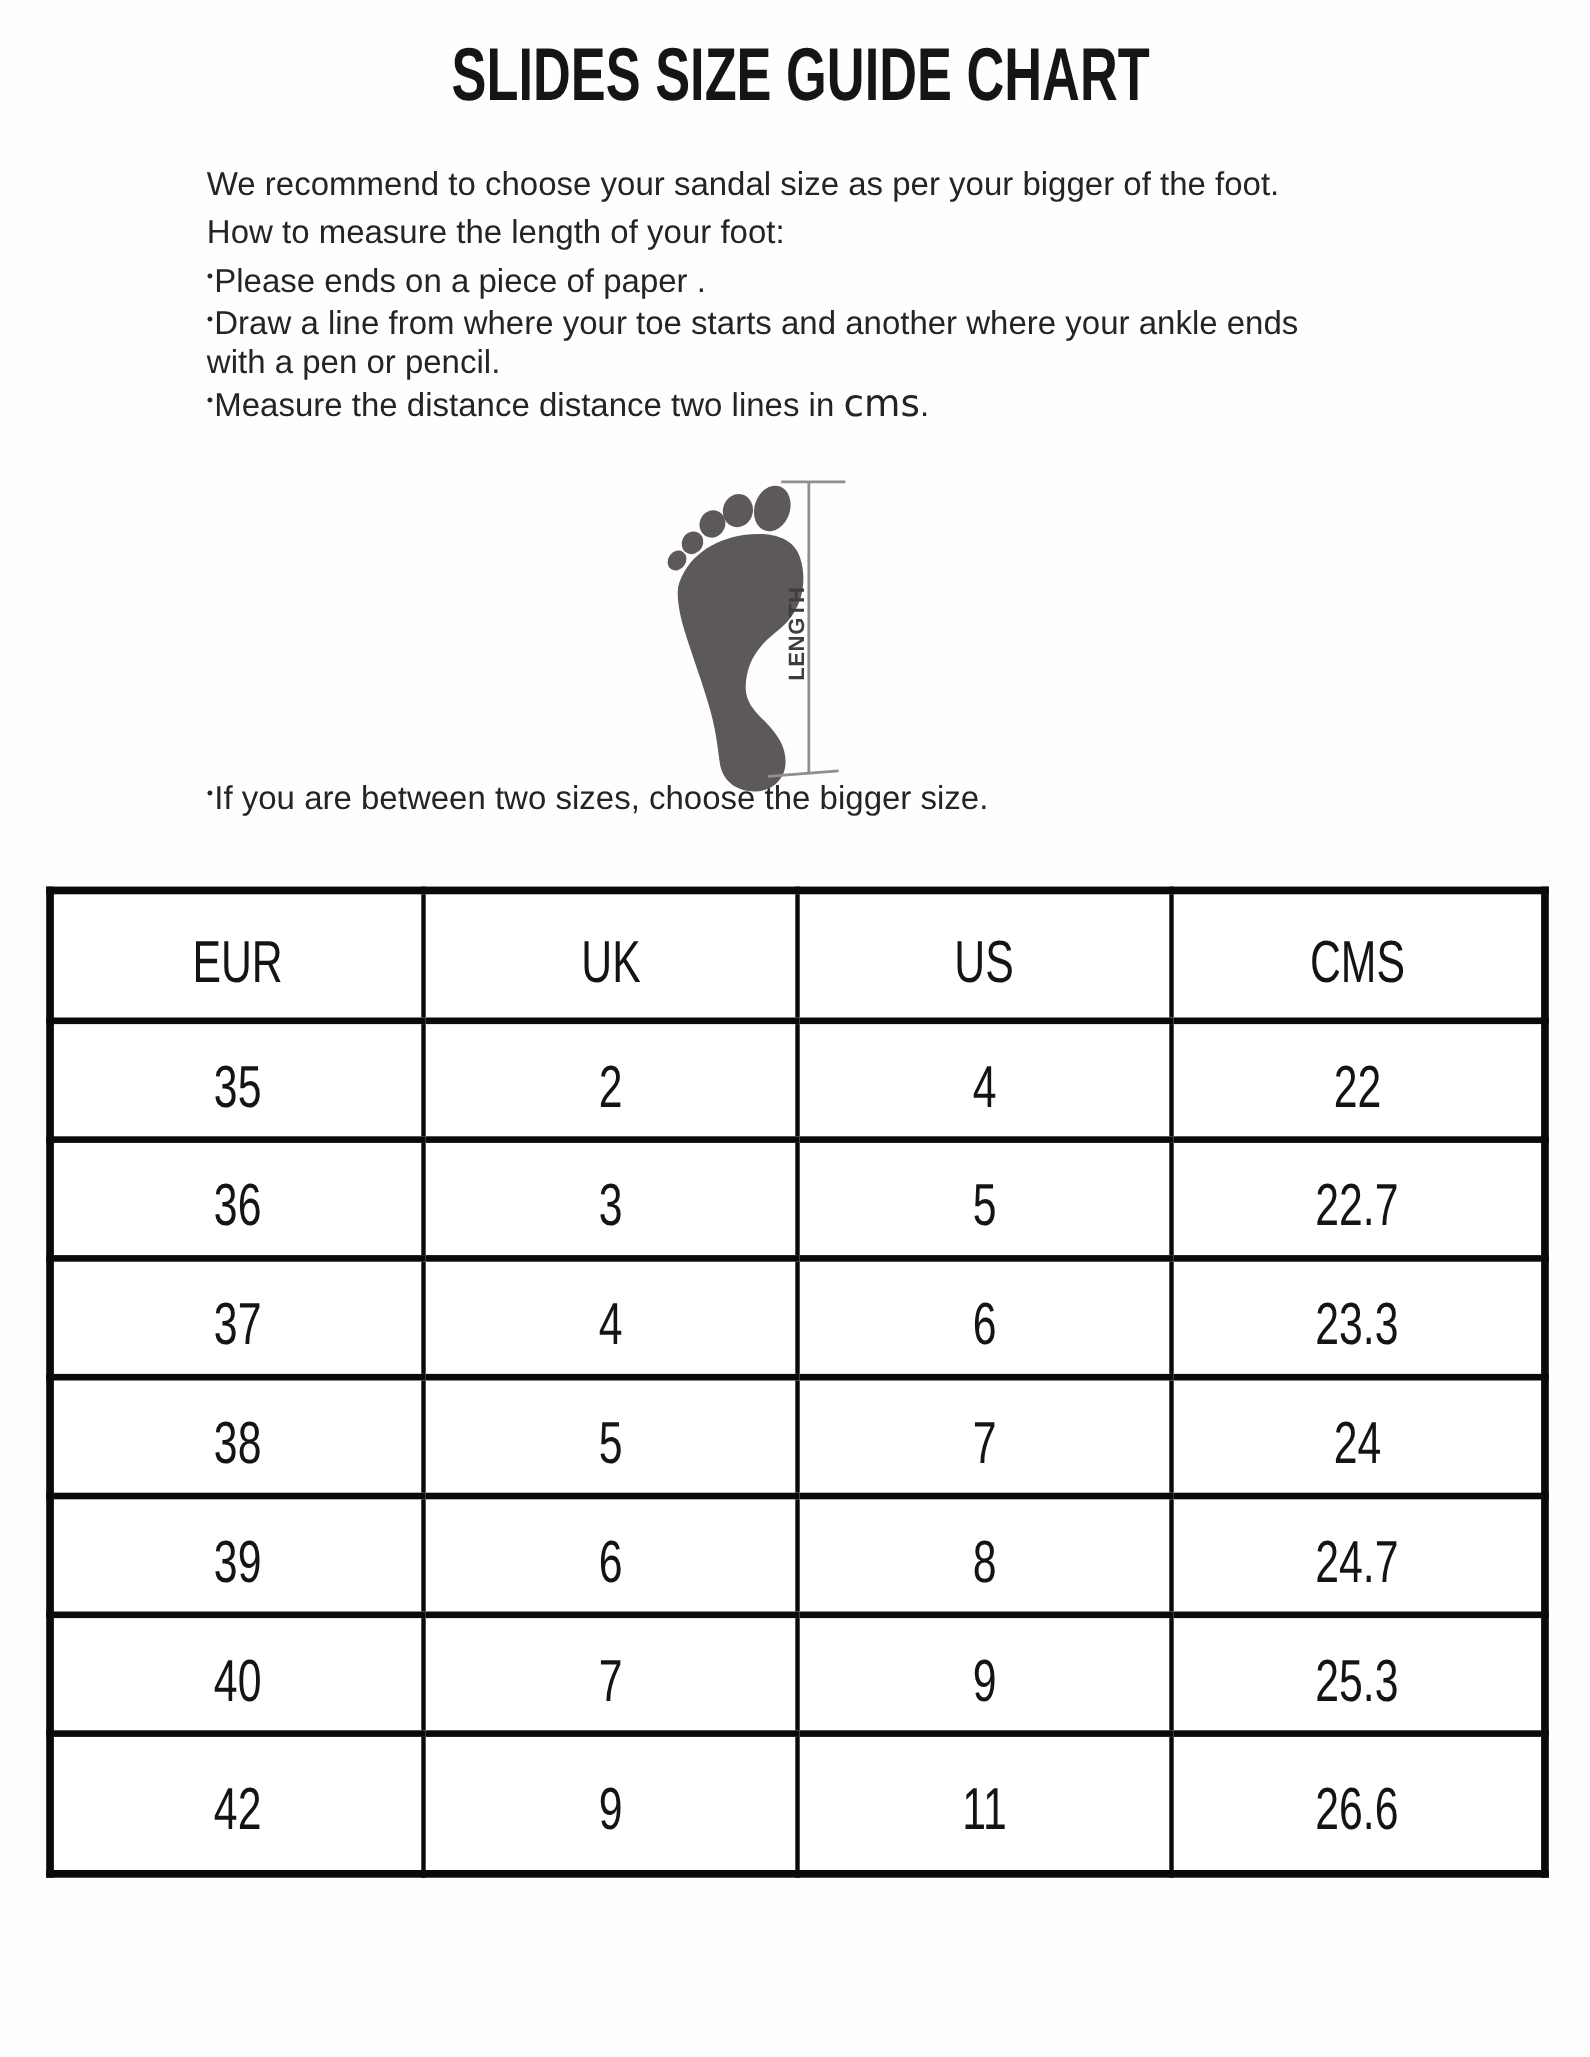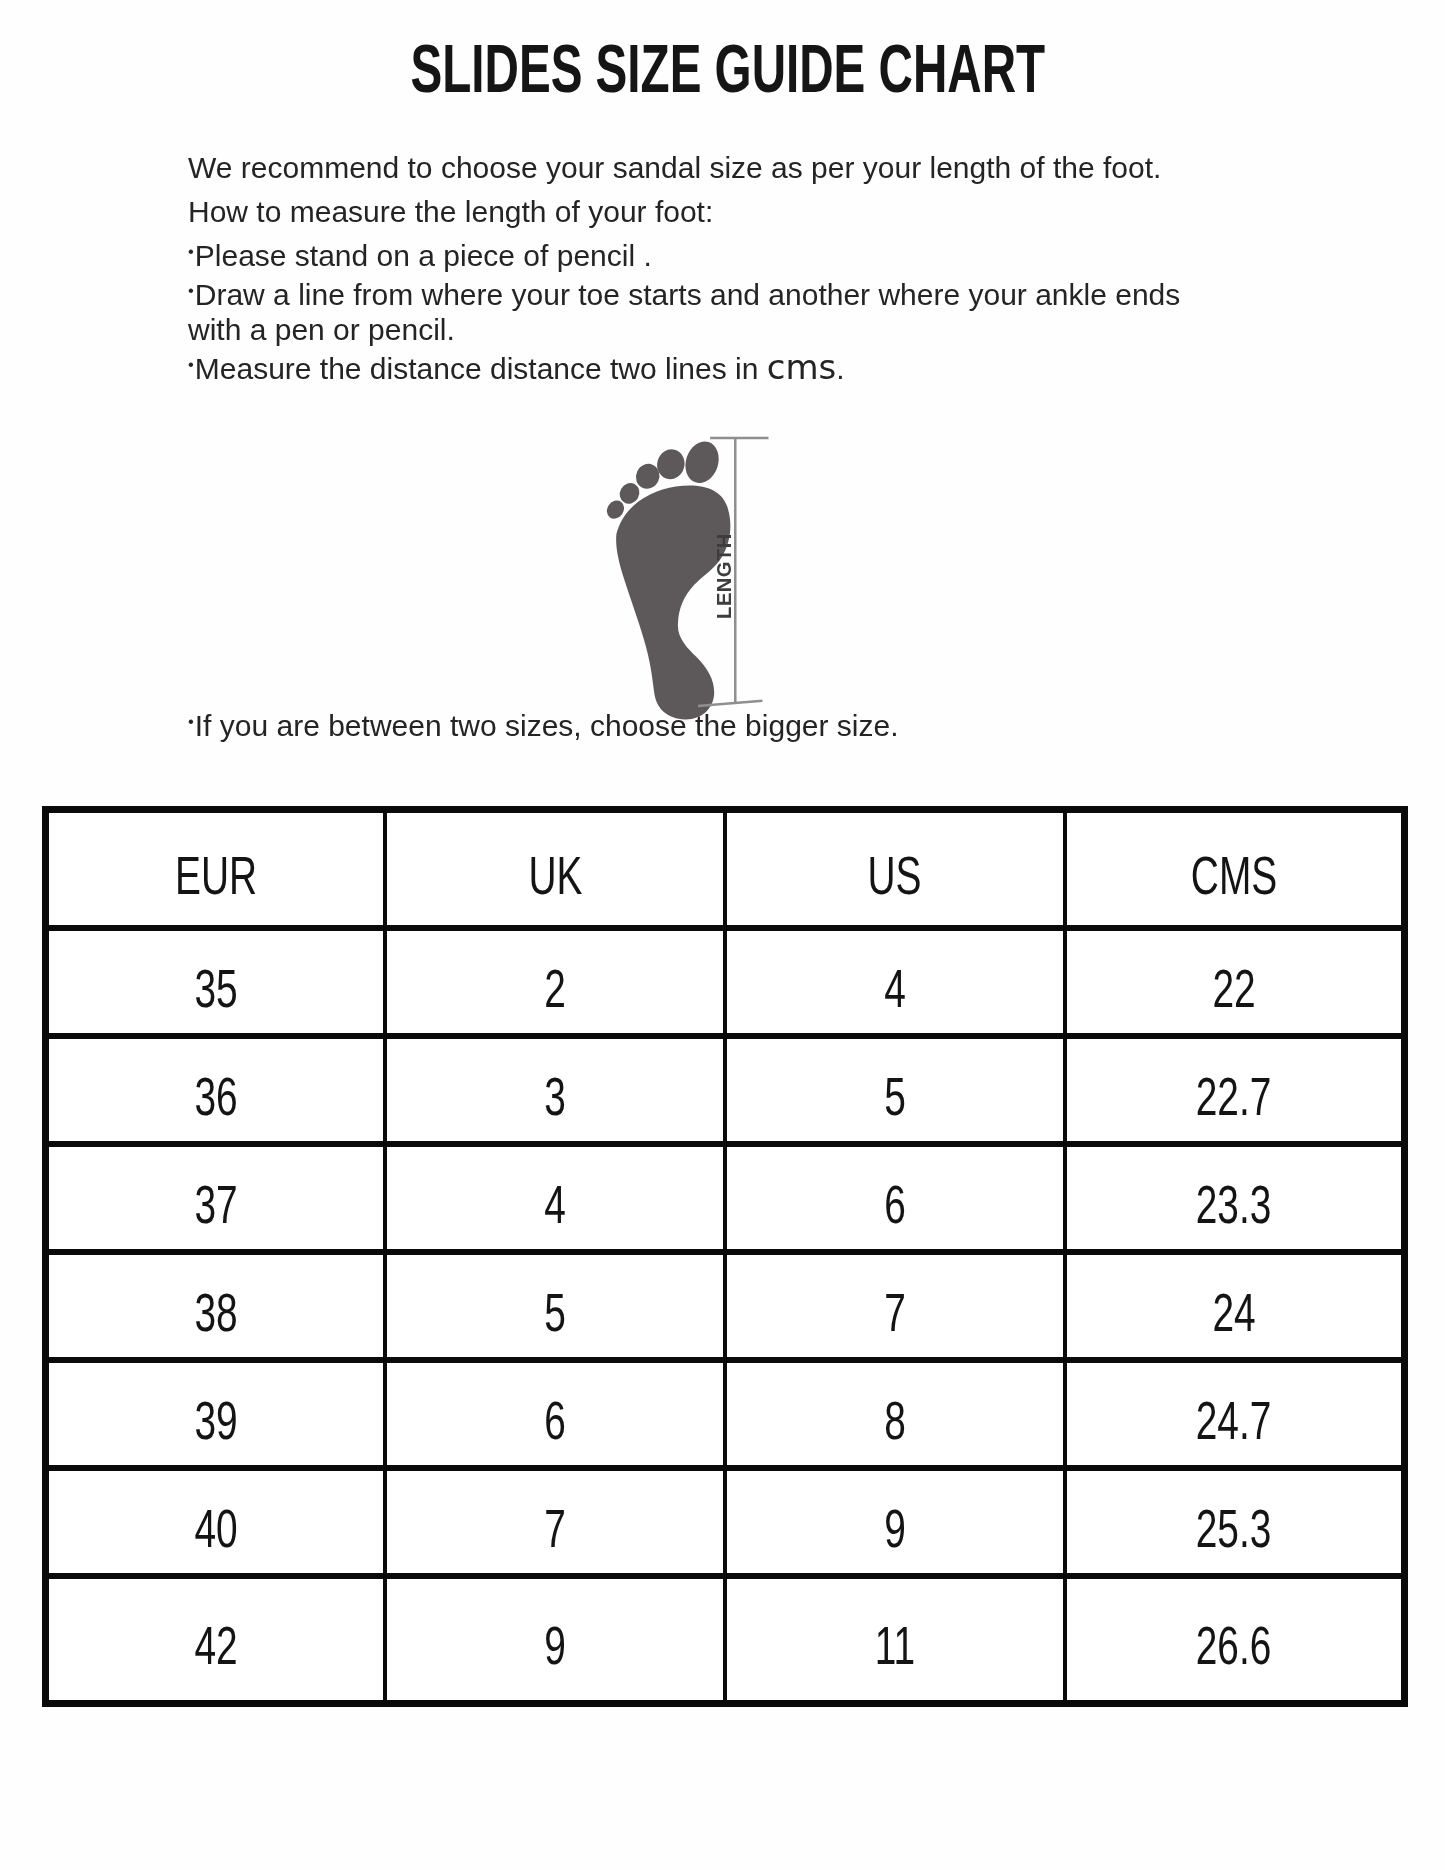--- a/index.html
+++ b/index.html
@@ -114,25 +114,25 @@
 </head>
 <body>
 
 <div class="page">
 
   <h1 class="title">
     <span class="cx-title">SLIDES SIZE GUIDE CHART</span>
   </h1>
 
   <div class="intro">
-    <p>We recommend to choose your sandal size as per your length of the foot.</p>
+    <p>We recommend to choose your sandal size as per your bigger of the foot.</p>
     <p>How to measure the length of your foot:</p>
   </div>
 
-  <p class="bullet b1"><span class="dot">•</span><span>Please stand on a piece of pencil .</span></p>
+  <p class="bullet b1"><span class="dot">•</span><span>Please ends on a piece of paper .</span></p>
 
   <p class="bullet b2"><span class="dot">•</span><span>Draw a line from where your toe starts and another where your ankle ends</span><br><span>with a pen or pencil.</span></p>
 
   <p class="bullet b3"><span class="dot">•</span><span>Measure the distance distance two lines in </span><span class="cms-unit">cms</span><span>.</span></p>
 
   <figure class="foot-figure">
     <svg width="202" height="292" viewBox="0 0 200 290" aria-hidden="true">
 
       <ellipse cx="108" cy="32" rx="16" ry="21" transform="rotate(18 108 32)" fill="#5d595a"></ellipse>
       <ellipse cx="77" cy="34" rx="13.5" ry="15" transform="rotate(15 77 34)" fill="#5d595a"></ellipse>

